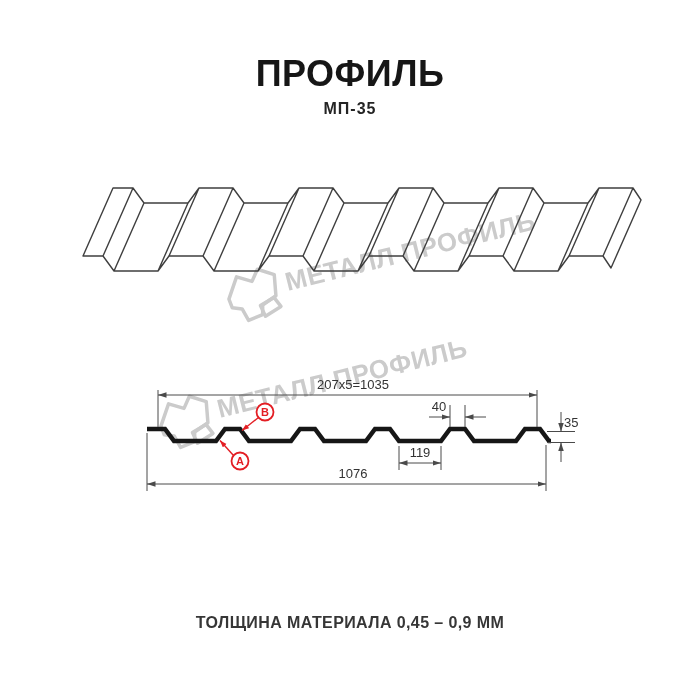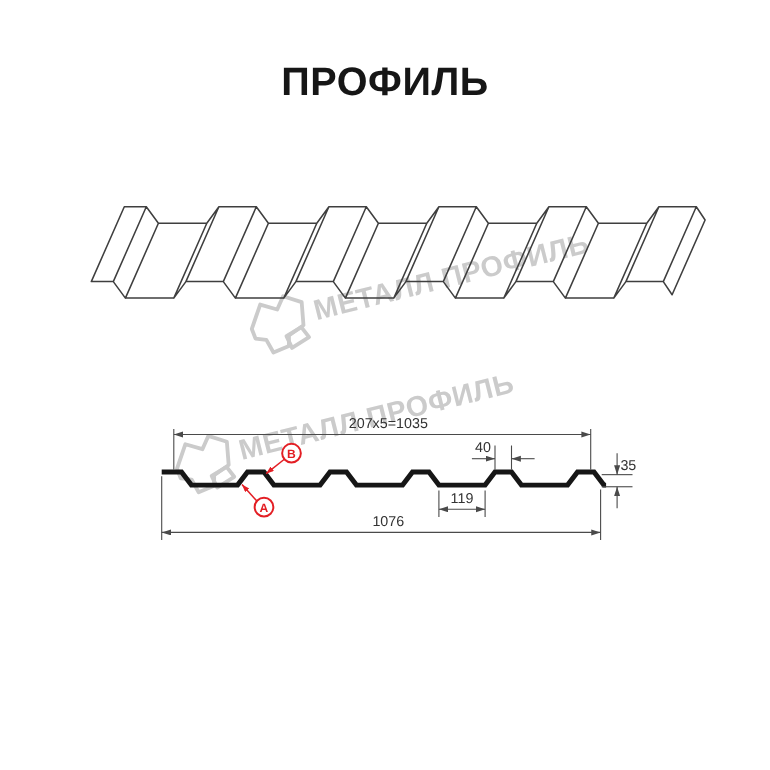--- a/index.html
+++ b/index.html
@@ -23,20 +23,21 @@
   .call{stroke:#e31e24;stroke-width:1.8;fill:#fff;}
   .callline{stroke:#e31e24;stroke-width:1.4;fill:none;}
   .calltext{font-size:11px;font-weight:bold;fill:#e31e24;text-anchor:middle;}
 </style>
 </head>
 <body>
 
 <div class="page">
 
   <div class="center-text title">ПРОФИЛЬ</div>
+  <div class="center-text subtitle">МП-35</div>
 
   <svg class="svg3d" width="600" height="140" viewBox="0 0 600 140">
     <defs>
       <g id="mp-logo">
         <g transform="scale(0.58)">
           <path class="wm-logo" d="M12,44 L34,10 L58,24 L72,6 L98,22 L92,58 L66,68 L62,84 L36,88 L30,66 L14,60 Z"></path>
           <path class="wm-logo" d="M62,68 L88,60 L96,78 L66,88 Z"></path>
         </g>
       </g>
     </defs>
@@ -111,14 +112,15 @@
       <text class="calltext" x="135" y="71">B</text>
     </g>
 
     <g>
       <line class="callline" x1="103.5" y1="110.5" x2="90" y2="95.5" marker-end="url(#rarrow)"></line>
       <circle class="call" cx="110" cy="116" r="8.5"></circle>
       <text class="calltext" x="110" y="120">A</text>
     </g>
   </svg>
 
+  <div class="center-text footer">ТОЛЩИНА МАТЕРИАЛА 0,45 – 0,9 ММ</div>
 
 </div>
 
 </body></html>

